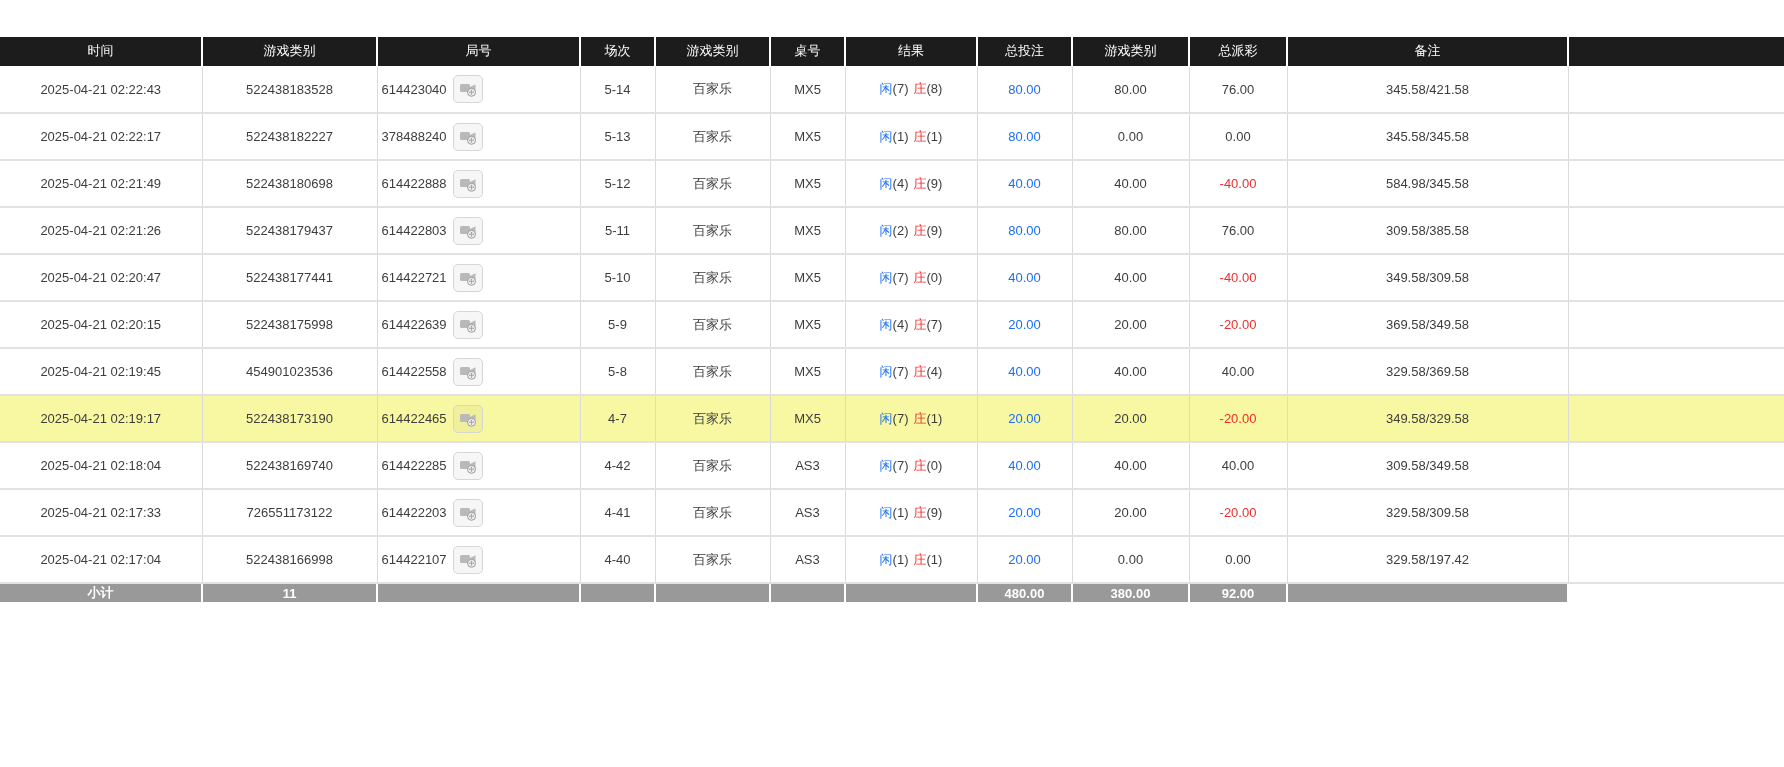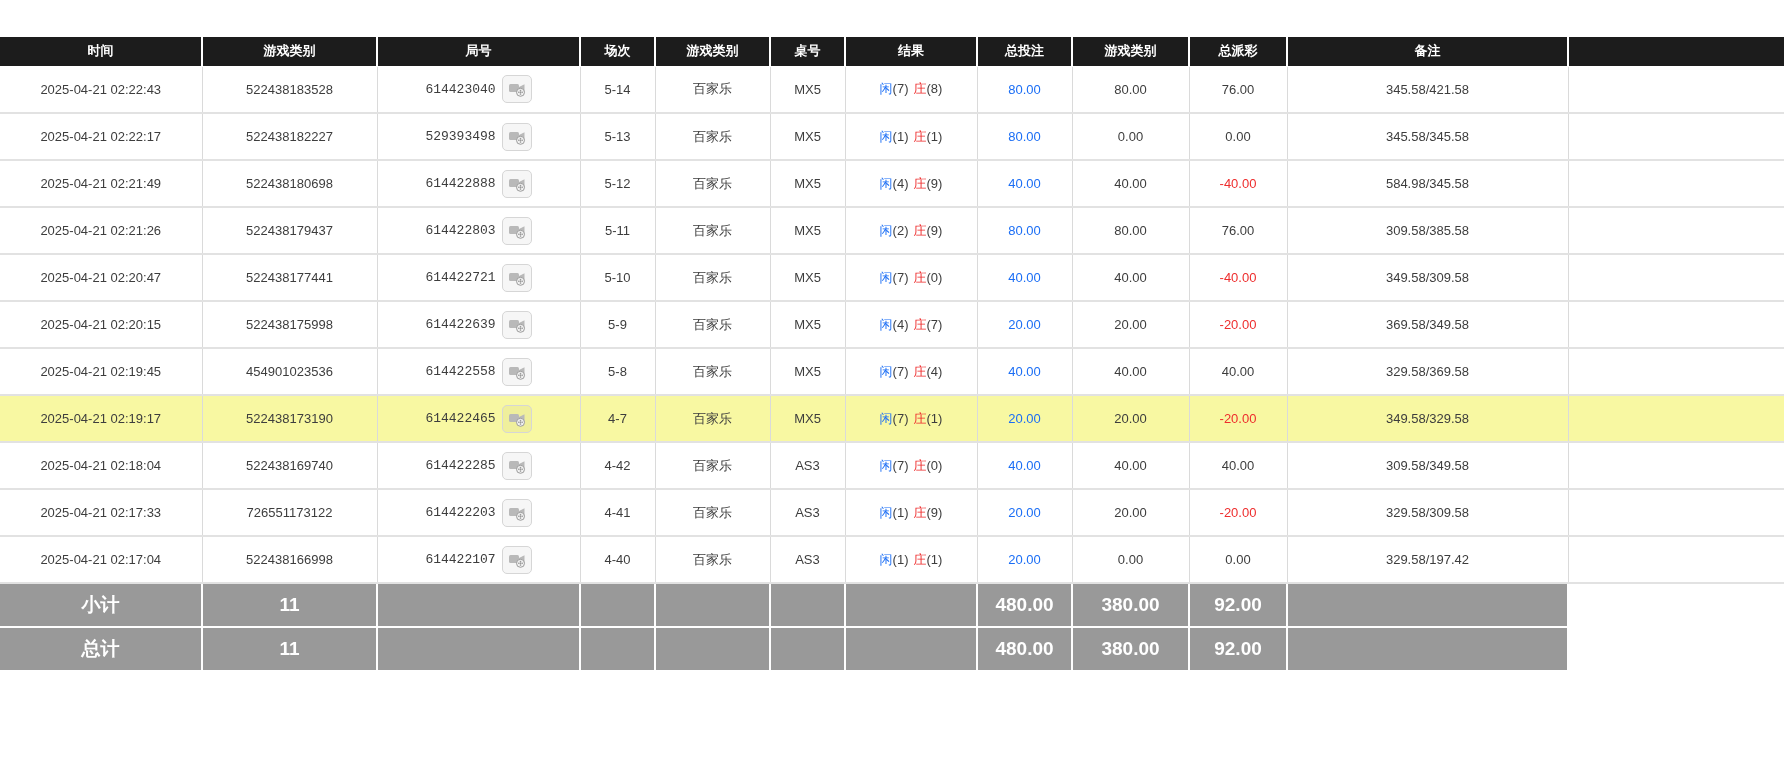--- a/index.html
+++ b/index.html
@@ -7,47 +7,47 @@
   body {
     width: 1784px; height: 767px; background: #fff; overflow: hidden;
     font-family: "Liberation Sans", "DejaVu Sans", sans-serif;
   }
   table.records {
     border-collapse: collapse; table-layout: fixed;
     width: 1784px; margin-top: 37px;
   }
   thead th {
     background: var(--header-bg, #1c1c1c); color: #fff;
-    font-size: 13px; font-weight: bold; height: 29px;
+    font-size: 13px; font-weight: normal; height: 29px;
     padding: 0; border-right: 2px solid #fff; border-bottom: 1px solid #fff;
     text-align: center;
   }
   thead th.filler { border-right: none; }
   tbody td {
     height: 47px; padding: 0 4px; text-align: center;
     font-size: 13px; color: #3d3d3d; background: #fff;
     border-right: 1px solid #dadada; border-bottom: 2px solid #e2e2e2;
     overflow: hidden; white-space: nowrap;
   }
   tbody td.filler { border-right: none; }
   tbody tr.highlight td { background: var(--highlight-bg, #f8f8a2); }
   .blue { color: var(--accent-blue, #1b6ef5); }
   .red { color: var(--accent-red, #ee2d2d); }
   .res-num { color: #3d3d3d; }
   .res-gap { display: inline-block; width: 5px; }
-  .round-wrap { display: flex; align-items: center; justify-content: center; gap: 6px; font-family: Liberation Mono, monospace; }
+  .round-wrap { display: flex; align-items: center; gap: 6px; }
   .video-btn {
     width: 30px; height: 28px; padding: 0; cursor: pointer;
     border: 1px solid #d6d6d6; border-radius: 5px;
     background: rgba(0,0,0,0.035);
     display: inline-flex; align-items: center; justify-content: center;
   }
   tfoot td {
-    height: 44px; padding: 0 4px; text-align: center;
-    font-size: 19px; font-weight: bold; color: #fff;
+    height: 20px; padding: 0 4px; text-align: center;
+    font-size: 13px; font-weight: bold; color: #fff;
     background: var(--summary-bg, #999999);
     border-right: 2px solid #fff; border-bottom: 2px solid #fff;
     white-space: nowrap;
   }
   tfoot td.filler { background: #fff; border-right: none; border-bottom: none; }
 </style>
 </head>
 <body>
 
 <table class="records">
@@ -110,21 +110,21 @@
         <td>80.00</td>
         <td>76.00</td>
         <td>345.58/421.58</td>
         <td class="filler"></td>
       </tr>
       <tr>
         <td>2025-04-21 02:22:17</td>
         <td>522438182227</td>
         <td>
           <div class="round-wrap">
-            <span>529393498</span>
+            <span>378488240</span>
             <button class="video-btn">
               <svg width="18" height="16" viewBox="0 0 18 16">
                 <rect x="1" y="3" width="10" height="8" rx="1.5" fill="#b9b9b9"></rect>
                 <path d="M11 6 L16.5 3.2 V10.8 L11 8 Z" fill="#b9b9b9"></path>
                 <circle cx="12.5" cy="11.3" r="4" fill="#f2f2f2" stroke="#9b9b9b" stroke-width="1"></circle>
                 <circle cx="12.5" cy="11.3" r="1" fill="#9b9b9b"></circle>
                 <circle cx="12.5" cy="9.5" r="0.8" fill="#9b9b9b"></circle>
                 <circle cx="10.7" cy="11.3" r="0.8" fill="#9b9b9b"></circle>
                 <circle cx="12.5" cy="13.1" r="0.8" fill="#9b9b9b"></circle>
                 <circle cx="14.3" cy="11.3" r="0.8" fill="#9b9b9b"></circle>
@@ -421,28 +421,14 @@
         <td></td>
         <td></td>
         <td></td>
         <td></td>
         <td>480.00</td>
         <td>380.00</td>
         <td>92.00</td>
         <td></td>
         <td class="filler"></td>
       </tr>
-      <tr class="summary">
-        <td>总计</td>
-        <td>11</td>
-        <td></td>
-        <td></td>
-        <td></td>
-        <td></td>
-        <td></td>
-        <td>480.00</td>
-        <td>380.00</td>
-        <td>92.00</td>
-        <td></td>
-        <td class="filler"></td>
-      </tr>
     </tfoot>
 </table>
 
 </body></html>

